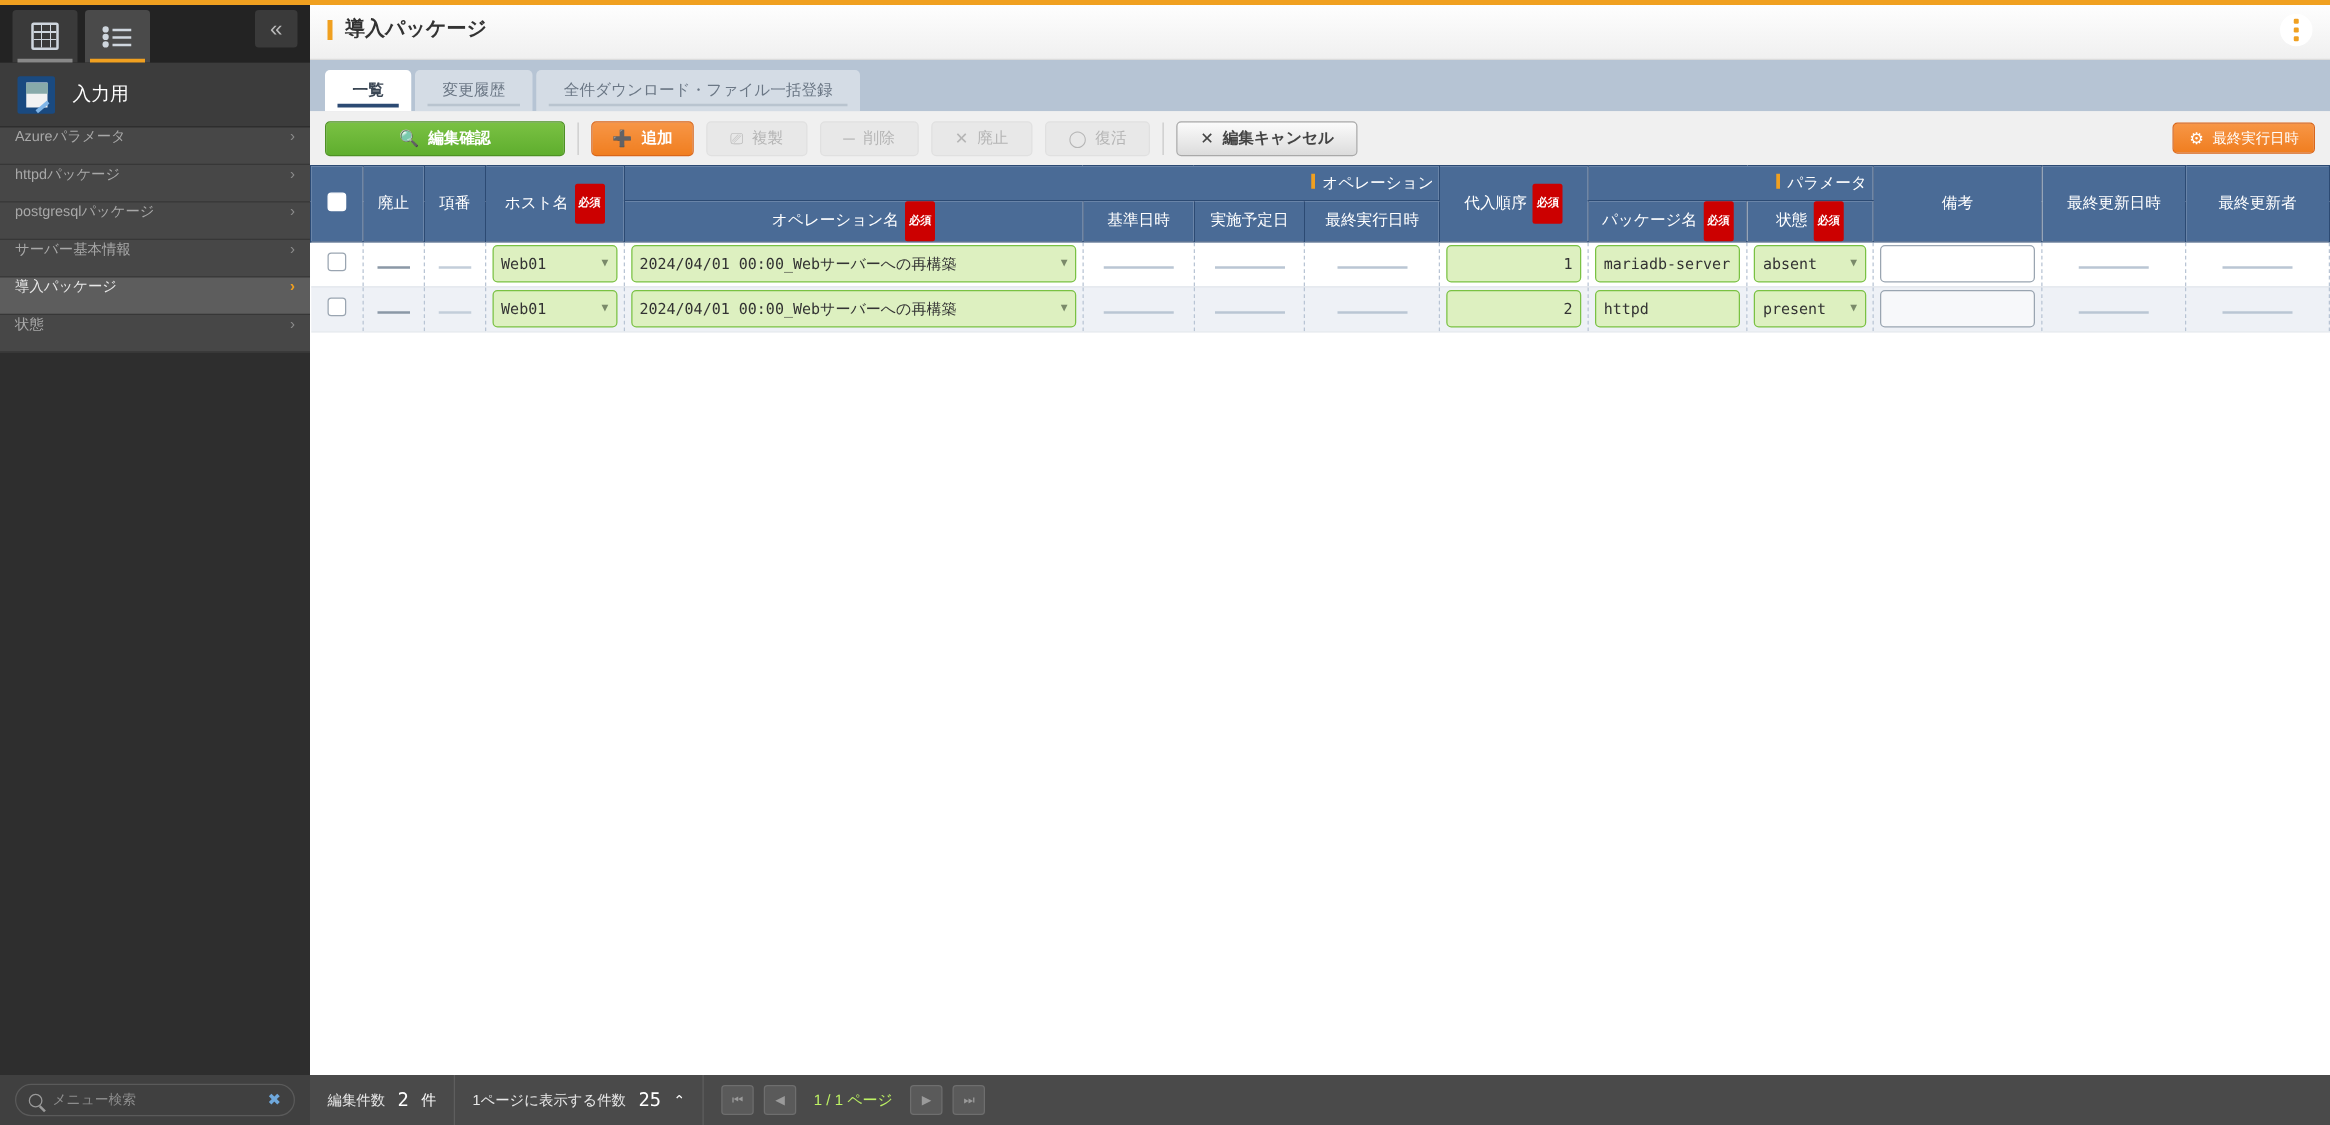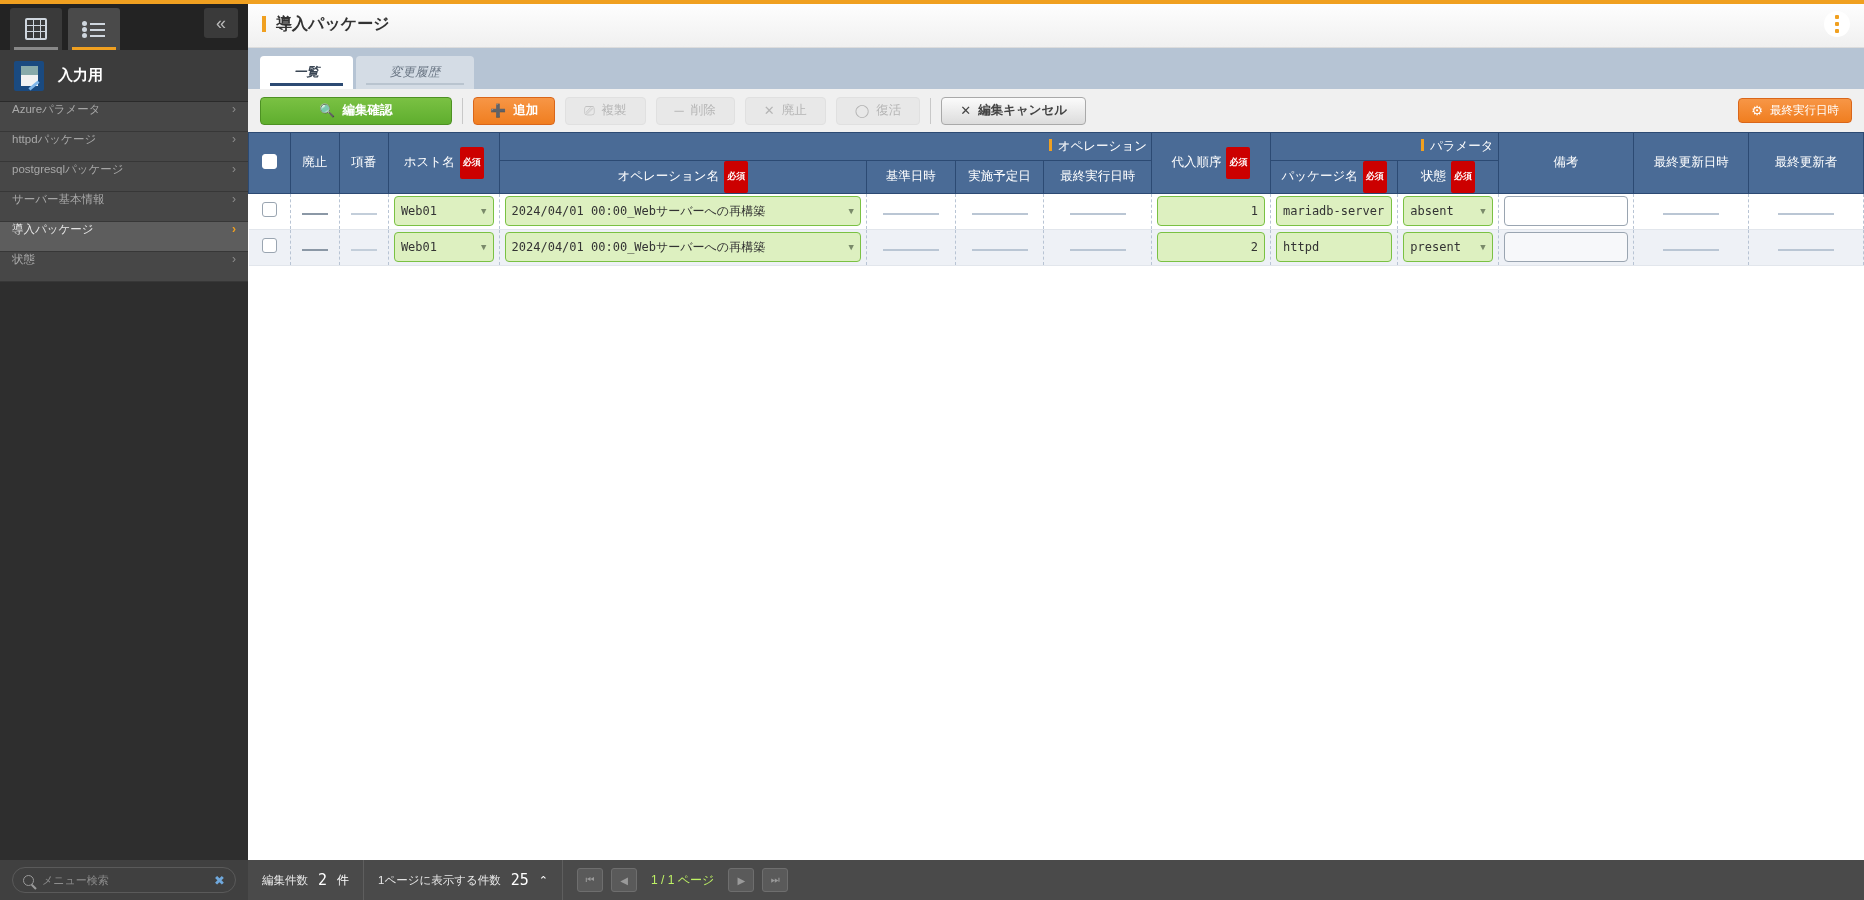--- a/index.html
+++ b/index.html
@@ -62,21 +62,21 @@
     position: relative; display: flex; align-items: center; justify-content: center;
   }
   .sb-doc-icon::before {
     content:""; width: 17px; height: 20px; background: #f2f2f2;
     box-shadow: inset 0 4px 0 -3px #8aa, inset 0 8px 0 -3px #8aa, inset 0 12px 0 -3px #8aa;
   }
   .sb-doc-icon::after {
     content:""; position:absolute; right:4px; bottom:4px; width: 12px; height: 3px;
     background: #7fb5e8; transform: rotate(-40deg);
   }
-  .sb-title { color: #fff; font-size: 15px; font-weight: bold; }
+  .sb-title { color: #fff; font-size: 15px; font-weight: normal; }
   .sb-item {
     height: 30px; background: #474747; border-bottom: 1px solid #373737;
     display: flex; align-items: flex-start; padding: 0 12px;
     color: #a8a8a8; font-size: 11.5px; justify-content: space-between;
   }
   .sb-item.active { background: #5d5d5d; color: #e8e8e8; }
   .sb-item .chev { color: #8c8c8c; font-size: 12px; }
   .sb-item.active .chev { color: #f0a020; font-weight: bold; }
   .sb-fill { flex: 1; background: #2e2e2e; }
   .sb-search-wrap {
@@ -112,23 +112,23 @@
     width: 26px; height: 26px; border-radius: 50%; background: #fff;
     display: flex; flex-direction: column; align-items: center; justify-content: center; gap: 3px;
   }
   .kebab i { width: 4px; height: 4px; background: #f0a020; border-radius: 1px; display:block; }
 
   .tab-bar {
     height: 41px; background: #b6c4d4; display: flex; align-items: flex-end;
     padding-left: 12px; gap: 3px;
   }
   .tab {
-    height: 33px; padding: 0 34px; border-radius: 4px 4px 0 0;
+    height: 33px; padding: 0 22px; border-radius: 4px 4px 0 0;
     display: flex; align-items: center; justify-content: center;
-    font-size: 12.5px; color: #6b7785; background: #d4dce5; position: relative; font-style: italic;
+    font-size: 12.5px; color: #6b7785; background: #d4dce5; position: relative;
   }
   .tab::after { content:""; position:absolute; bottom: 4px; left: 10px; right: 10px; height: 2px; background: #b9c4cf; }
   .tab.active { background: #fff; color: #3a4654; font-weight: bold; }
   .tab.active::after { background: #2c4a73; height: 3px; bottom: 3px; }
 
   .toolbar {
     height: 43px; background: #f0f0f0; display: flex; align-items: center;
     padding: 0 12px; gap: 10px; position: relative;
   }
   .btn {
@@ -290,20 +290,21 @@
       <div class="kebab">
           <i></i>
           <i></i>
           <i></i>
         </div>
     </div>
 
     <div class="tab-bar">
       <div class="tab active">一覧</div>
       <div class="tab">変更履歴</div>
+      <div class="tab">全件ダウンロード・ファイル一括登録</div>
     </div>
 
     <div class="toolbar">
       <div class="btn btn-green">
         <span class="ic">🔍</span>
         <span>編集確認</span>
       </div>
       <div class="divider-v"></div>
       <div class="btn btn-orange">
         <span class="ic">➕</span>

